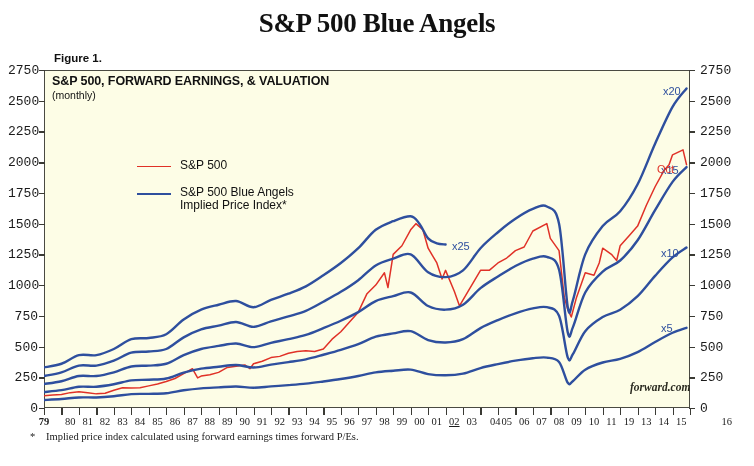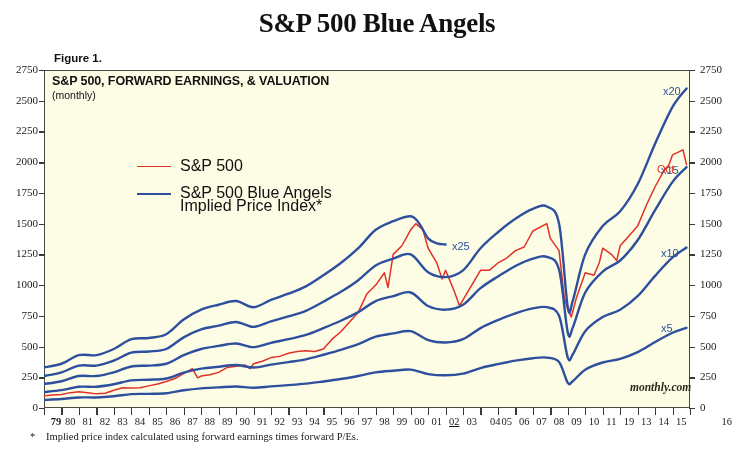--- a/index.html
+++ b/index.html
@@ -25,38 +25,38 @@
   .chart-head .t1{
     font-family:"Liberation Sans",sans-serif;font-weight:bold;font-size:12.5px;
     color:#111;letter-spacing:-0.1px;white-space:nowrap;
   }
   .chart-head .t2{
     font-family:"Liberation Sans",sans-serif;font-size:10.5px;color:#111;margin-top:1px;
   }
 
   
   .axis-num{
-    position:absolute;font-family:Liberation Serif, serif;font-size:11px;
+    position:absolute;font-family:Liberation Mono, monospace;font-size:13px;
     color:#1b1b1b;white-space:nowrap;
   }
   .axis-num.left{text-align:right;}
   .axis-num.right{text-align:left;}
   .tick{position:absolute;background:#3a3a34;}
   .xtick-lbl{
     position:absolute;font-family:"Liberation Serif",serif;font-size:10.5px;
     color:#1b1b1b;text-align:center;white-space:nowrap;
   }
 
   
   .legend{position:absolute;left:137px;top:159px;}
   .legend-row{display:flex;align-items:flex-start;margin-bottom:14px;}
   .legend-swatch{width:34px;height:0;border-top-style:solid;margin-top:7px;margin-right:9px;flex:none;}
   .legend-swatch.red{border-top-width:1.6px;border-top-color:#e03127;}
   .legend-swatch.blue{border-top-width:2.4px;border-top-color:#2e4f9e;}
-  .legend-text{font-family:"Liberation Sans",sans-serif;font-size:16px;color:#111;line-height:13px;}
+  .legend-text{font-family:"Liberation Sans",sans-serif;font-size:12px;color:#111;line-height:13px;}
 
   
   .curve-lbl{
     position:absolute;font-family:"Liberation Sans",sans-serif;font-size:11px;
     color:#2e4f9e;white-space:nowrap;
   }
   .curve-lbl.red-lbl{color:#e03127;}
 
   .watermark{
     position:absolute;left:630px;top:381px;
@@ -131,21 +131,21 @@
       <div class="tick" style="left: 689px; top: 131.455px; width: 6px; height: 1.4px;"></div>
       <div class="axis-num left" style="left: 8px; width: 30px; top: 93.7273px;">2500</div>
       <div class="tick" style="left: 39px; top: 100.727px; width: 6px; height: 1.4px;"></div>
       <div class="axis-num right" style="left: 700px; top: 93.7273px;">2500</div>
       <div class="tick" style="left: 689px; top: 100.727px; width: 6px; height: 1.4px;"></div>
       <div class="axis-num left" style="left: 8px; width: 30px; top: 63px;">2750</div>
       <div class="tick" style="left: 39px; top: 70px; width: 6px; height: 1.4px;"></div>
       <div class="axis-num right" style="left: 700px; top: 63px;">2750</div>
       <div class="tick" style="left: 689px; top: 70px; width: 6px; height: 1.4px;"></div>
       <div class="tick" style="left: 44px; top: 408px; width: 1.2px; height: 7px;"></div>
-      <div class="xtick-lbl" style="left: 44px; top: 416px; width: 24px; font-weight: bold;">79</div>
+      <div class="xtick-lbl" style="left: 32px; top: 416px; width: 24px; font-weight: bold;">79</div>
       <div class="tick" style="left: 61.4595px; top: 408px; width: 1.2px; height: 7px;"></div>
       <div class="xtick-lbl" style="left: 58.1892px; top: 416px; width: 24px;">80</div>
       <div class="tick" style="left: 78.9189px; top: 408px; width: 1.2px; height: 7px;"></div>
       <div class="xtick-lbl" style="left: 75.6486px; top: 416px; width: 24px;">81</div>
       <div class="tick" style="left: 96.3784px; top: 408px; width: 1.2px; height: 7px;"></div>
       <div class="xtick-lbl" style="left: 93.1081px; top: 416px; width: 24px;">82</div>
       <div class="tick" style="left: 113.838px; top: 408px; width: 1.2px; height: 7px;"></div>
       <div class="xtick-lbl" style="left: 110.568px; top: 416px; width: 24px;">83</div>
       <div class="tick" style="left: 131.297px; top: 408px; width: 1.2px; height: 7px;"></div>
       <div class="xtick-lbl" style="left: 128.027px; top: 416px; width: 24px;">84</div>
@@ -239,21 +239,21 @@
     </div>
   </div>
 
   <div class="curve-lbl" style="left:663px;top:85px;">x20</div>
   <div class="curve-lbl" style="left:661px;top:164px;">x15</div>
   <div class="curve-lbl red-lbl" style="left:657px;top:163px;">Oct</div>
   <div class="curve-lbl" style="left:661px;top:247px;">x10</div>
   <div class="curve-lbl" style="left:661px;top:322px;">x5</div>
   <div class="curve-lbl" style="left:452px;top:240px;">x25</div>
 
-  <div class="watermark">monthly.com</div>
+  <div class="watermark">forward.com</div>
 
   <div class="footnotes">
     <div class="fn-row">
       <span class="star">*</span>
       <span>
         <span>Implied price index calculated using forward earnings times forward P/Es.</span><br>
       </span>
     </div>
   </div>
 

